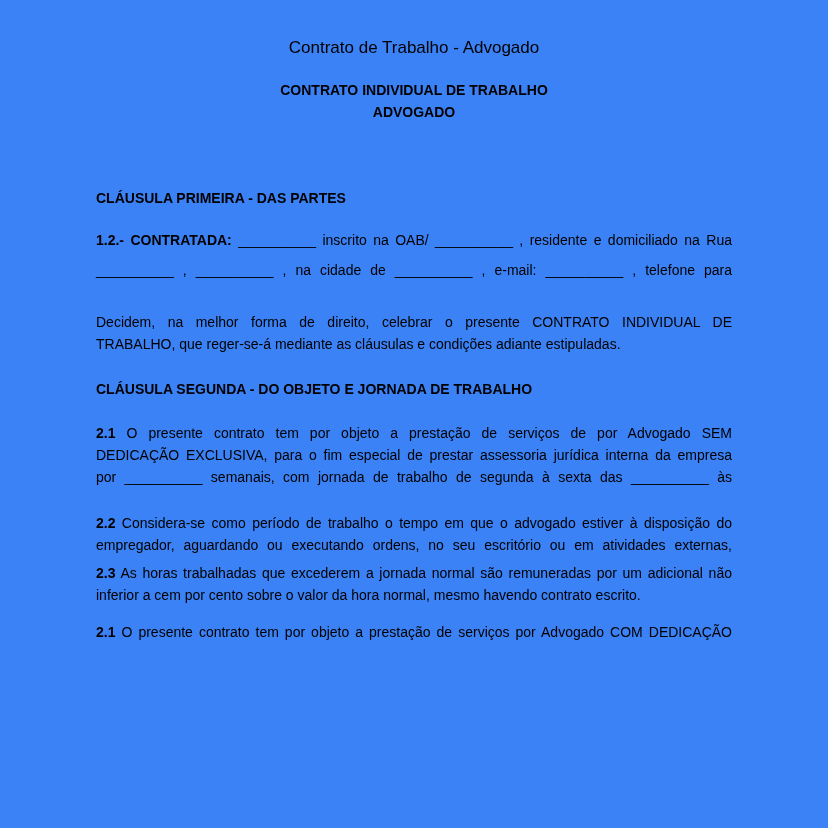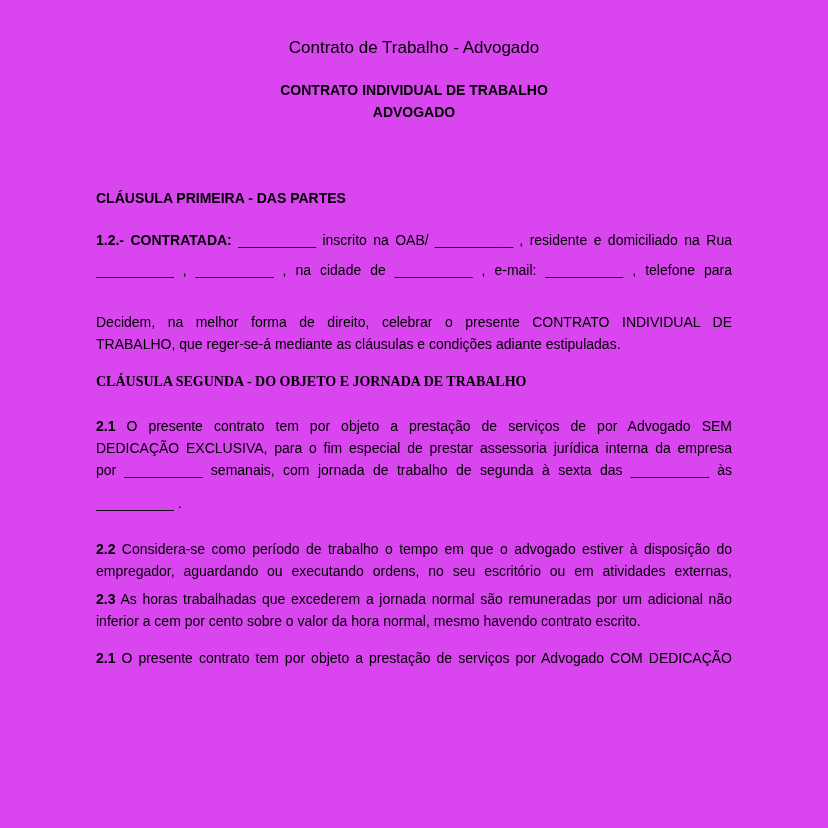--- a/index.html
+++ b/index.html
@@ -5,21 +5,21 @@
   * { margin: 0; padding: 0; box-sizing: border-box; }
   html, body { background: #ffffff; }
   body {
     width: 828px; height: 828px;
     font-family: "Liberation Sans", sans-serif;
     color: #000000;
   }
   .page {
     position: relative;
     width: 828px; height: 828px;
-    background: #d946ef;
+    background: #3b82f6;
     overflow: hidden;
   }
   .content {
     display: flow-root;
     padding: 0 96px;
   }
   .doc-title {
     margin-top: 37px;
     font-size: 17px;
     line-height: 22px;
@@ -32,21 +32,21 @@
     font-weight: bold;
     text-align: center;
   }
   .doc-heading .hline { display: block; line-height: 22px; }
   .clause-heading {
     font-size: 14px;
     font-weight: bold;
     line-height: 22px;
   }
   .clause-heading.c1 { margin-top: 64px; }
-  .clause-heading.c2 { margin-top: 16px; font-family: Liberation Serif, serif; }
+  .clause-heading.c2 { margin-top: 23px; }
   .para { font-size: 14px; }
   .para .line {
     display: block;
     line-height: 22px;
     text-align: justify;
     text-align-last: justify;
   }
   .para .line.last { text-align-last: left; }
   .p12 { margin-top: 16px; }
   .p12 .line { line-height: 30px; }
@@ -88,21 +88,20 @@
       <span class="line"><span>Decidem, na melhor forma de direito, celebrar o presente CONTRATO INDIVIDUAL DE</span></span>
       <span class="line last"><span>TRABALHO, que reger-se-á mediante as cláusulas e condições adiante estipuladas.</span></span>
     </p>
 
     <div class="clause-heading c2">CLÁUSULA SEGUNDA - DO OBJETO E JORNADA DE TRABALHO</div>
 
     <p class="para p21">
       <span class="line"><b class="lbl">2.1</b> <span>O presente contrato tem por objeto a prestação de serviços de por Advogado SEM</span></span>
       <span class="line"><span>DEDICAÇÃO EXCLUSIVA, para o fim especial de prestar assessoria jurídica interna da empresa</span></span>
       <span class="line"><span>por __________ semanais, com jornada de trabalho de segunda à sexta das __________ às</span></span>
-      <span class="line last final"><span>__________ .</span></span>
     </p>
 
     <p class="para p22">
       <span class="line"><b class="lbl">2.2</b> <span>Considera-se como período de trabalho o tempo em que o advogado estiver à disposição do</span></span>
       <span class="line"><span>empregador, aguardando ou executando ordens, no seu escritório ou em atividades externas,</span></span>
     </p>
 
     <p class="para p23">
       <span class="line"><b class="lbl">2.3</b> <span>As horas trabalhadas que excederem a jornada normal são remuneradas por um adicional não</span></span>
       <span class="line last"><span>inferior a cem por cento sobre o valor da hora normal, mesmo havendo contrato escrito.</span></span>

